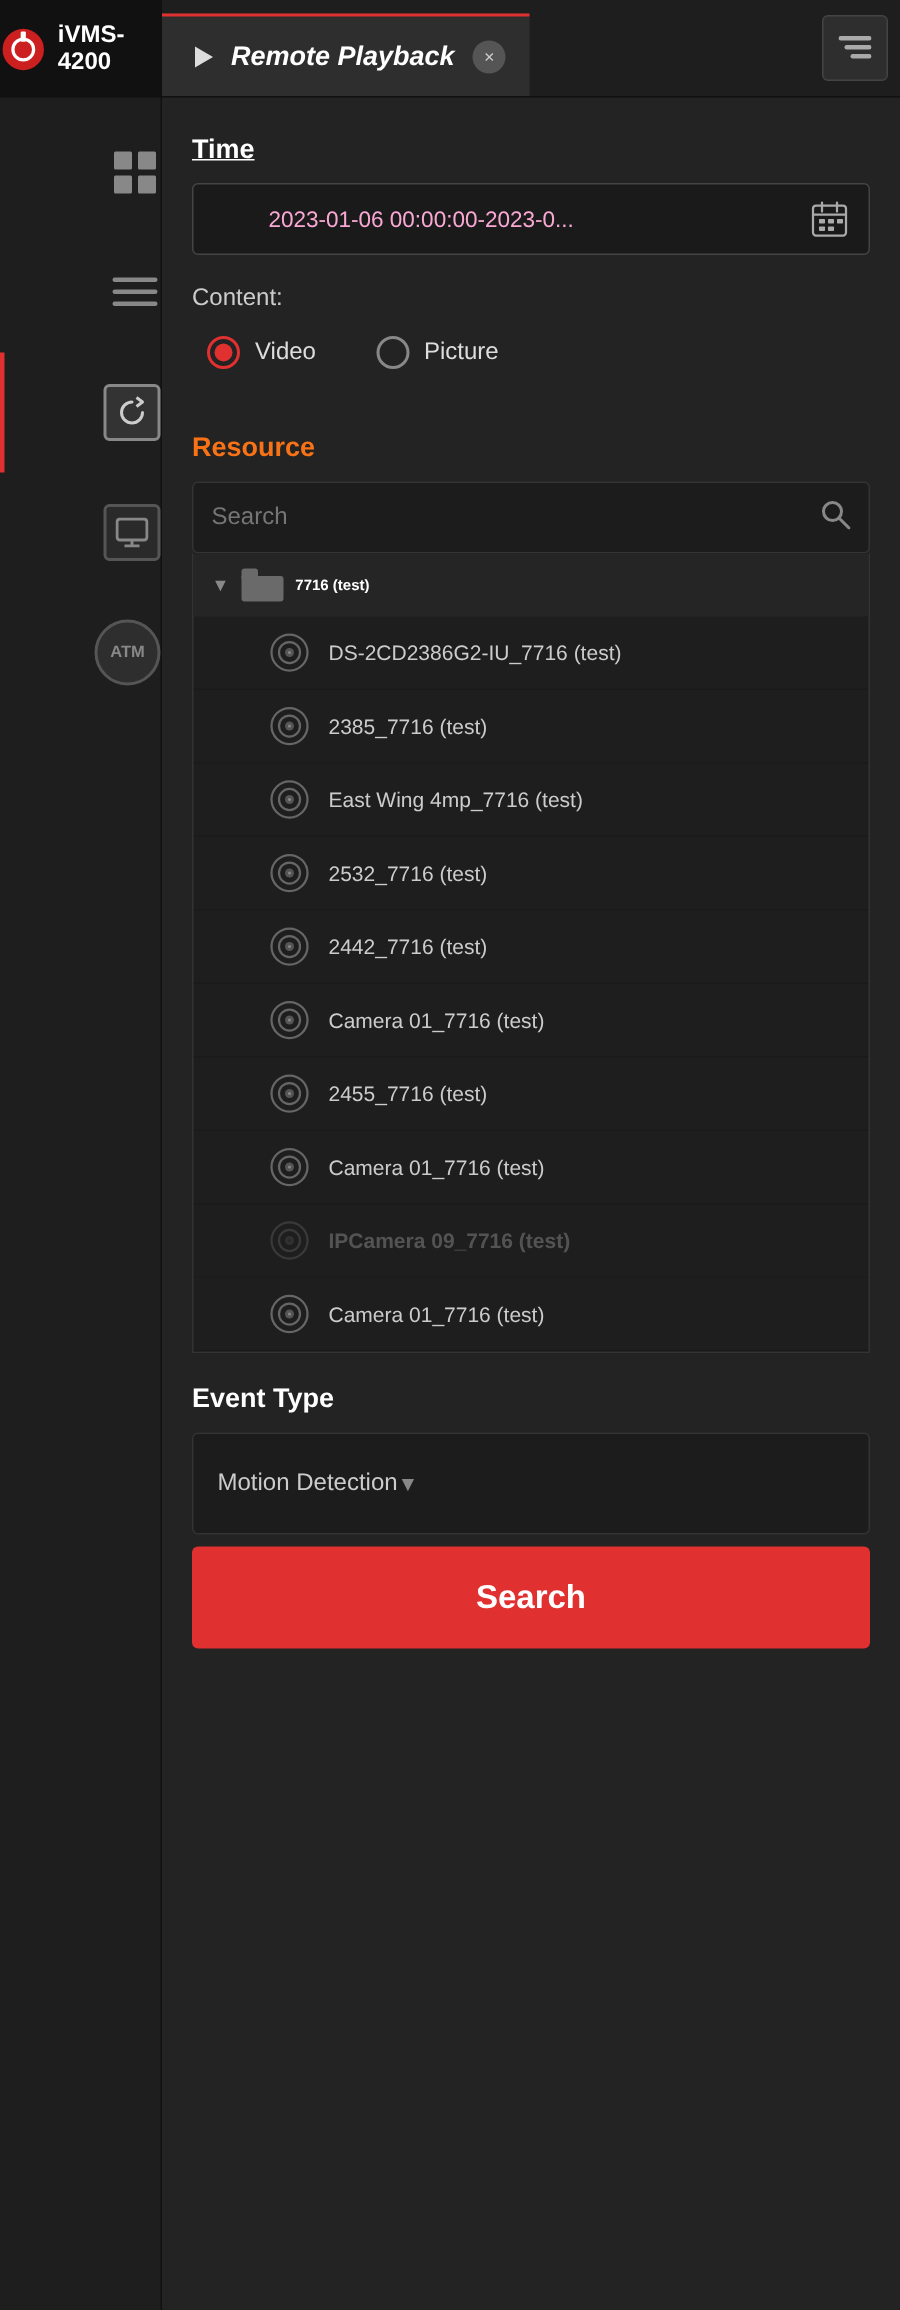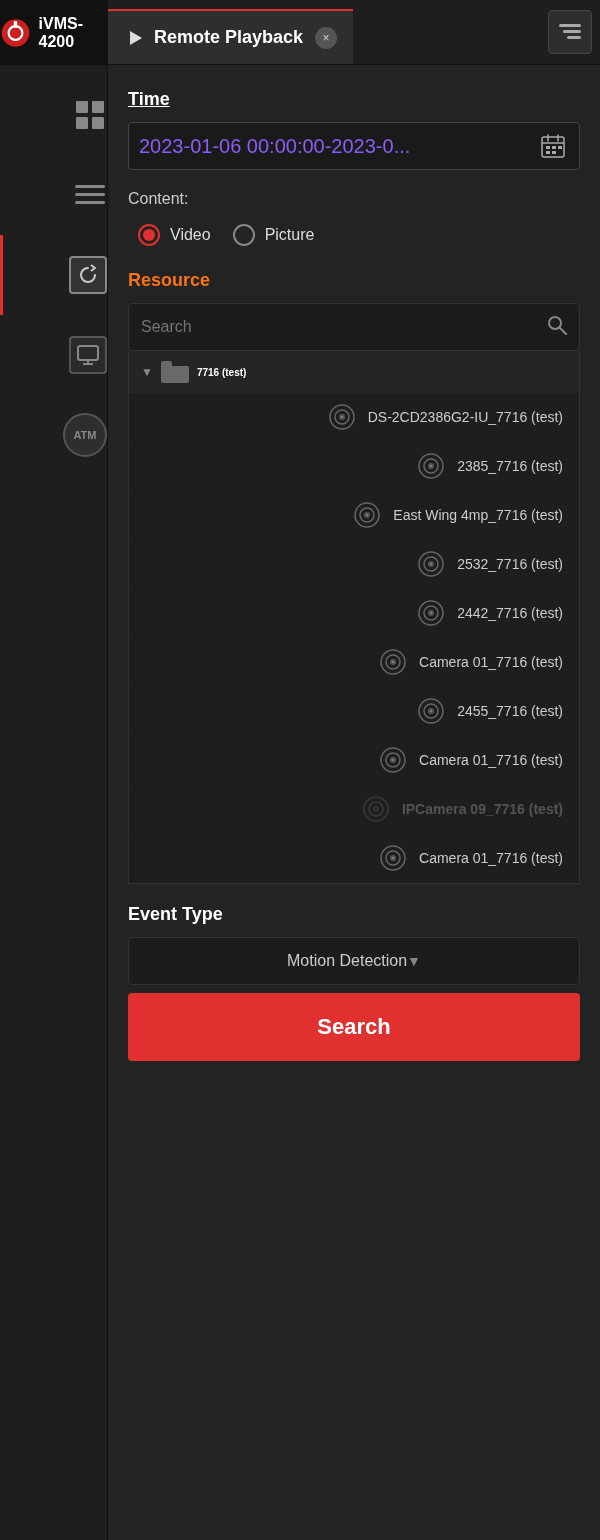--- a/index.html
+++ b/index.html
@@ -111,20 +111,21 @@
     .tab-item {
       display: flex;
       align-items: center;
       gap: 8px;
       padding: 0 16px;
       height: 55px;
       background: #2e2e2e;
       border-top: 2px solid #e03030;
       cursor: pointer;
       position: relative;
+      font-style: italic;
     }
 
     .tab-item-icon {
       width: 22px;
       height: 22px;
       fill: #ddd;
     }
 
     .tab-title {
       color: #fff;
@@ -186,22 +187,23 @@
       background: #1a1a1a;
       border: 1px solid #444;
       border-radius: 4px;
       padding: 0 10px;
       height: 48px;
       margin-bottom: 20px;
     }
 
     .time-value {
       flex: 1;
-      color: #8b5cf6;
-      font-size: 20px;
+      color: #f9a8d4;
+      font-size: 15px;
+      margin-left: 40px;
     }
 
     .calendar-btn {
       width: 32px;
       height: 32px;
       display: flex;
       align-items: center;
       justify-content: center;
       cursor: pointer;
       color: #aaa;
@@ -216,22 +218,22 @@
     }
 
     .content-section-text {
       color: #ccc;
       font-size: 16px;
     }
 
     
     .radio-group {
       display: flex;
-      gap: 22px;
-      margin-bottom: 24px;
+      gap: 40px;
+      margin-bottom: 42px;
       padding-left: 10px;
     }
 
     .radio-item {
       display: flex;
       align-items: center;
       gap: 10px;
       cursor: pointer;
     }
 
@@ -326,21 +328,20 @@
       font-weight: 600;
     }
 
     .camera-item {
       display: flex;
       align-items: center;
       gap: 12px;
       padding: 10px 16px 10px 50px;
       cursor: pointer;
       border-bottom: 1px solid #1a1a1a;
-      justify-content: flex-end;
     }
 
     .camera-item.disabled {
       opacity: 0.5;
     }
 
     .camera-icon {
       width: 28px;
       height: 28px;
       flex-shrink: 0;
@@ -376,26 +377,26 @@
     .event-type-label {
       color: #fff;
       font-size: 18px;
       font-weight: 700;
       margin-bottom: 12px;
     }
 
     .event-type-select {
       display: flex;
       align-items: center;
-      justify-content: center;
+      justify-content: flex-start;
       background: #1c1c1c;
       border: 1px solid #333;
       border-radius: 4px;
       padding: 0 16px;
-      height: 48px;
+      height: 68px;
       cursor: pointer;
     }
 
     .event-type-value {
       color: #ccc;
       font-size: 16px;
     }
 
     .dropdown-arrow {
       color: #888;

